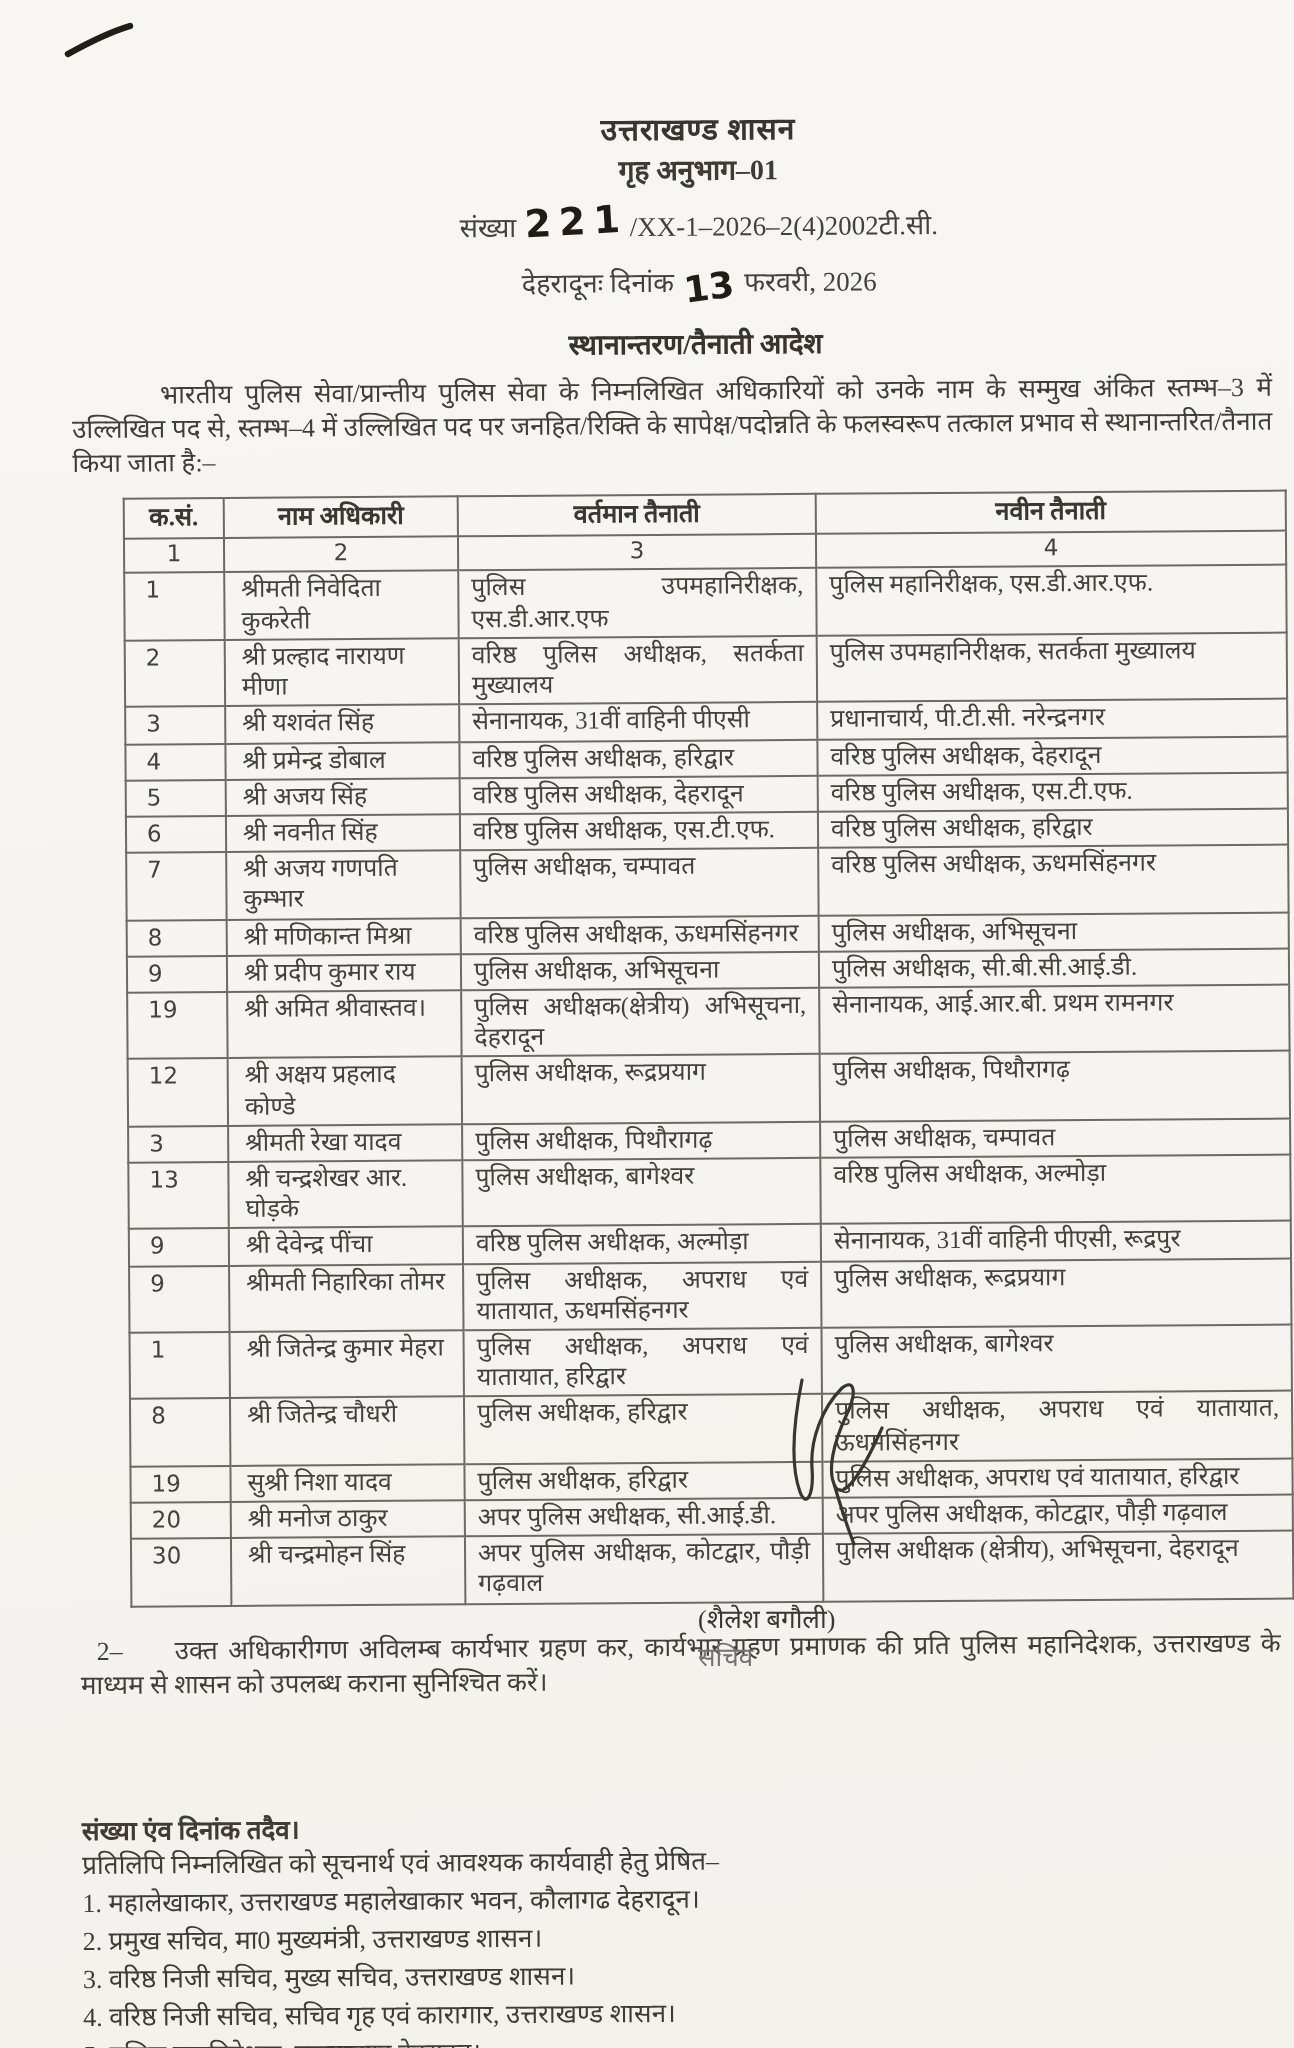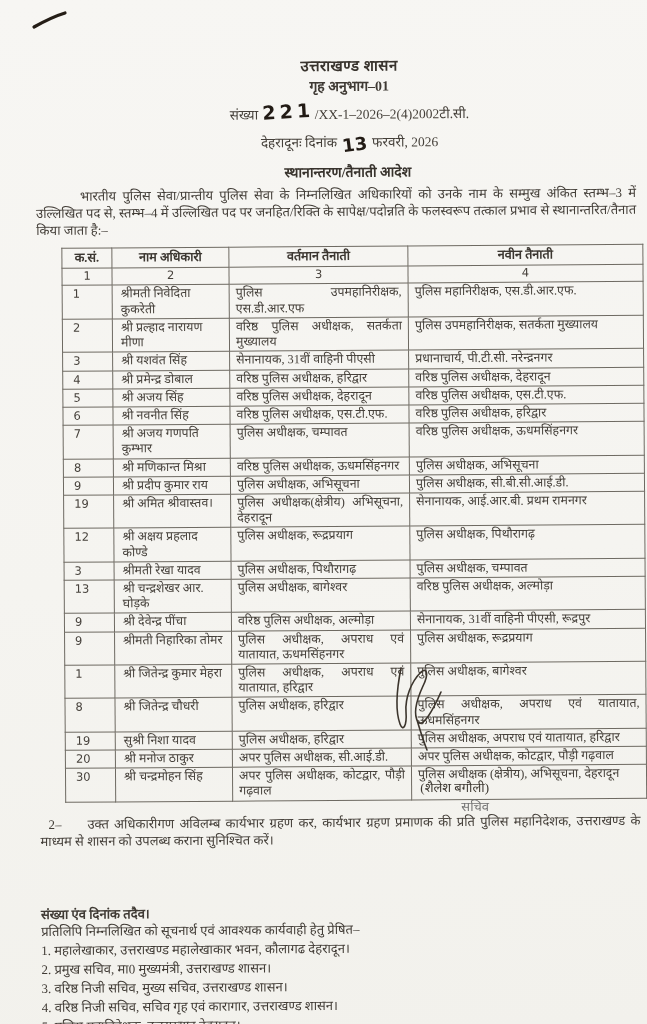--- a/index.html
+++ b/index.html
@@ -50,21 +50,21 @@
   th,td { border:1px solid #6e6a62; padding:1px 6px; vertical-align:top; }
   th { font-weight:bold; text-align:center; font-size:12.6px; color:#3c3731; padding:2px 4px; }
   tr.colnums td { text-align:center; font-family:"DejaVu Sans",sans-serif; font-size:11.5px; padding:0 4px 1px; }
   td.sn { text-align:left; padding-left:10px; font-family:"DejaVu Sans",sans-serif; font-size:11.5px; }
   td.nm { padding-left:8px; }
   td.post { text-align:justify; text-align-last:left; }
   
   .para2 { margin-top:13px; width:600px; font-size:13px; line-height:17px; text-align:justify; color:#423d37; }
   .p2num { display:inline-block; margin:0 26px 0 8px; }
   
-  .sig { position:absolute; right:34px; top:720px; width:140px; text-align:right; }
+  .sig { position:absolute; right:34px; top:742px; width:140px; text-align:left; }
   .sig-scrawl { position:absolute; left:38px; top:-58px; }
   .sig-name { font-size:13px; color:#3b362f; margin-top:58px; }
   .sig-title { font-size:13px; color:#737373; margin-top:1px; }
   
   .footer { margin-top:56px; font-size:13px; line-height:17.5px; color:#403b35; }
   .footer .f1 { font-weight:bold; }
   .copy-item { margin-top:1.5px; }
   
   .pen-mark { position:absolute; left:31px; top:8px; }
 </style>

